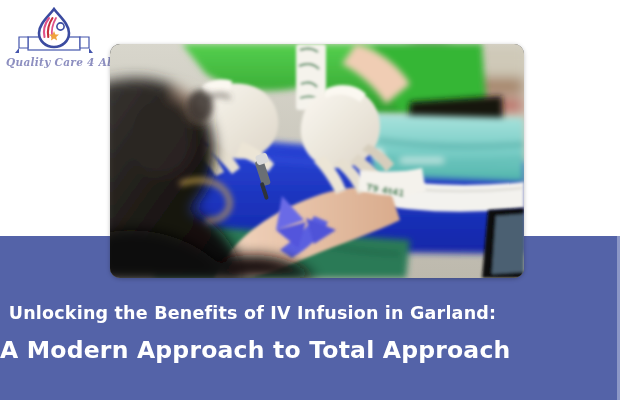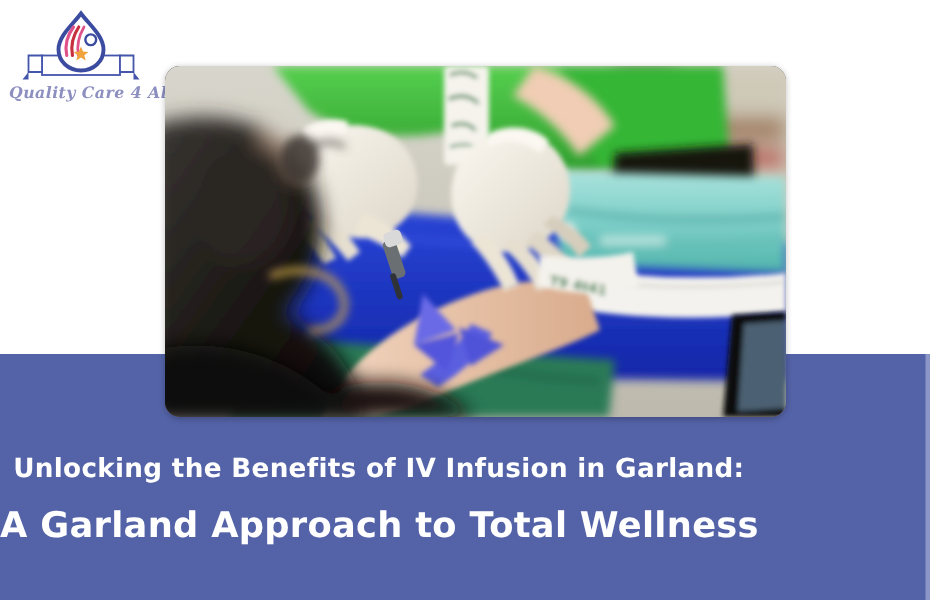--- a/index.html
+++ b/index.html
@@ -308,16 +308,16 @@
         <g filter="url(#blurHeavy)">
           <path d="M-10 190 C40 178 92 196 122 234 L-10 234 Z" fill="#0d0c0a"></path>
           <path d="M118 214 C150 206 186 214 206 234 L110 234 Z" fill="#121110"></path>
         </g>
       </svg>
     </div>
   </div>
 
   <div class="headline">
     <div class="headline-line1">Unlocking the Benefits of IV Infusion in Garland:</div>
-    <div class="headline-line2">A Garland Approach to Total Wellness</div>
+    <div class="headline-line2">A Modern Approach to Total Approach</div>
   </div>
 
 </div>
 
 </body></html>

